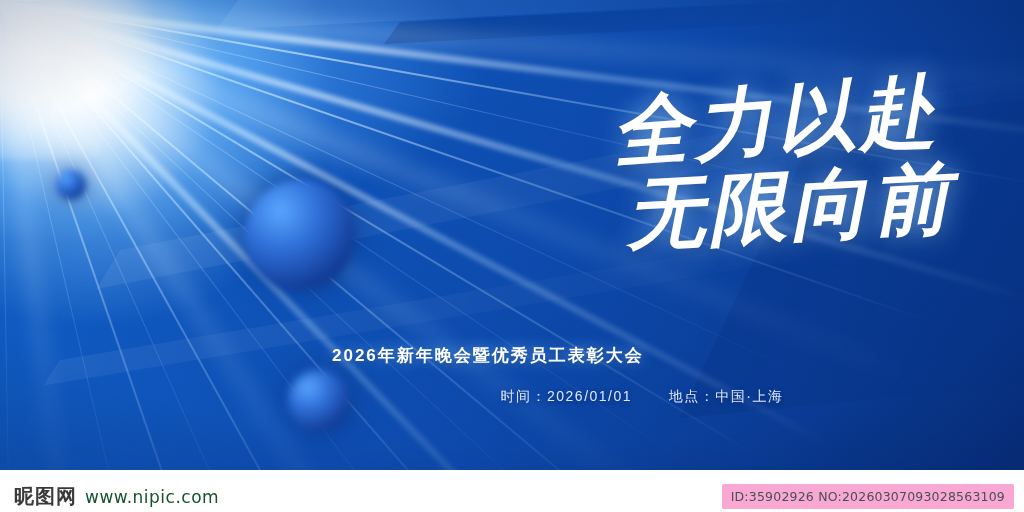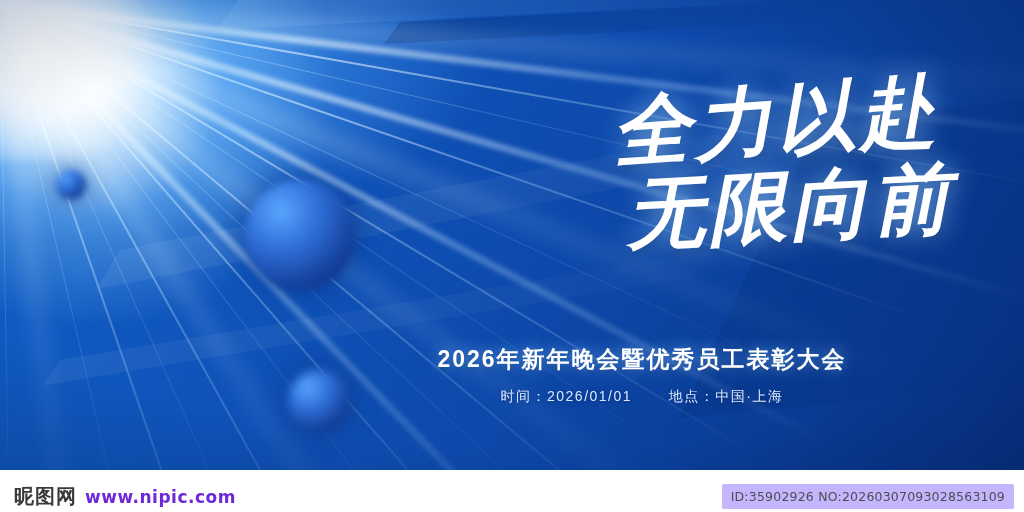--- a/index.html
+++ b/index.html
@@ -112,23 +112,23 @@
     white-space: nowrap;
   }
   .headline .line1 { transform: rotate(-4deg); margin-right: 14px; }
   .headline .line2 { transform: rotate(-3deg); margin-top: 2px; }
 
   .subtitle {
     position: absolute;
     right: 72px;
     top: 344px;
     width: 620px;
-    text-align: center;
+    text-align: left;
     color: #ffffff;
-    font-size: 23px;
+    font-size: 17px;
     font-weight: bold;
     letter-spacing: 2px;
     text-shadow: 0 0 14px rgba(120,190,255,0.8), 0 2px 6px rgba(5,30,90,0.6);
   }
   .meta {
     position: absolute;
     right: 112px;
     top: 388px;
     width: 540px;
     text-align: center;
@@ -158,27 +158,27 @@
   .brand .cn {
     font-family: "DejaVu Sans", sans-serif;
     font-size: 20px;
     font-weight: bold;
     color: #3a3a3a;
     letter-spacing: 1px;
   }
   .brand .url {
     font-family: "DejaVu Sans", sans-serif;
     font-size: 17px;
-    font-weight: bold;
-    color: #6d28d9;
+    font-weight: normal;
+    color: #14532d;
     letter-spacing: .5px;
   }
   .idbox {
     margin-right: 10px;
-    background: #c4b5fd;
+    background: #f9a8d4;
     color: #4a4f55;
     font-family: "DejaVu Sans", sans-serif;
     font-size: 12.5px;
     padding: 5px 9px;
     border-radius: 2px;
     letter-spacing: .2px;
     white-space: nowrap;
   }
 </style>
 </head>

